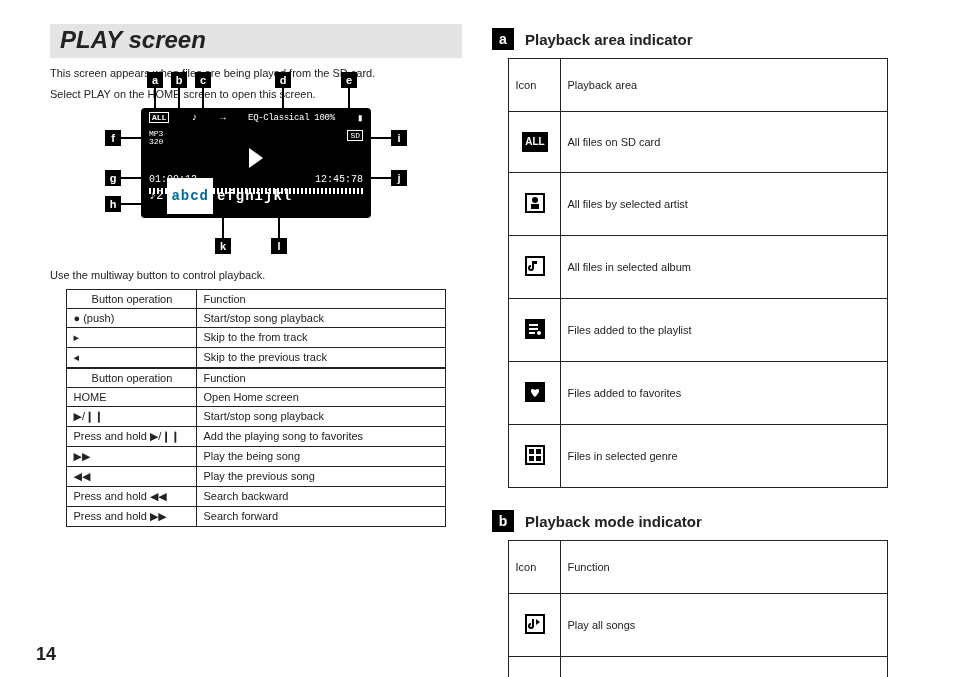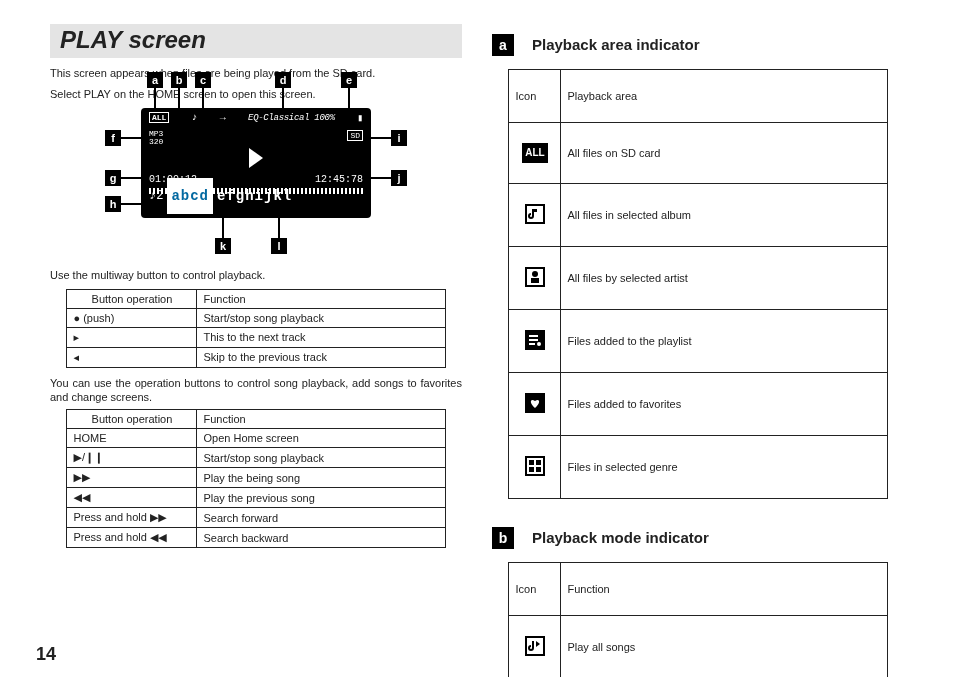--- a/index.html
+++ b/index.html
@@ -39,21 +39,21 @@
   .lcd {
     width: 230px; height: 110px;
     background: #000; color:#fff;
     border-radius: 4px;
     position: relative;
     font-family: "Courier New", monospace;
     overflow: hidden;
   }
   .lcd .top-row { position:absolute; top:4px; left:8px; right:8px; font-size:10px; display:flex; justify-content:space-between; align-items:center;}
   .lcd .all-icon { border:1px solid #fff; padding:0 2px; font-size:8px; font-weight:bold;}
-  .lcd .eq { font-size:9px; letter-spacing:-0.3px;font-style:italic;}
+  .lcd .eq { font-size:9px; letter-spacing:-0.3px;}
   .lcd .f-row { position:absolute; top:22px; left:8px; font-size:8px; line-height:1;}
   .lcd .sd   { position:absolute; top:22px; right:8px; border:1px solid #fff; font-size:8px; padding:0 2px;}
   .lcd .playbtn {
     position:absolute; top:40px; left:50%; transform:translateX(-50%);
     width:0;height:0;border-left:14px solid #fff;border-top:10px solid transparent;border-bottom:10px solid transparent;
   }
   .lcd .time-row{ position:absolute; top:66px; left:8px; right:8px; display:flex; justify-content:space-between; font-size:10px;}
   .lcd .bar { position:absolute; top:80px; left:8px; right:8px; height:6px; background:repeating-linear-gradient(90deg,#fff 0 2px,#000 2px 4px);}
   .lcd .title-row { position:absolute; bottom:4px; left:8px; right:8px; display:flex; align-items:center; gap:4px;}
   .lcd .title-row .note { font-size:12px;}
@@ -83,21 +83,21 @@
   td.h { font-weight: normal; }
   td.icon-cell { width: 52px; text-align:center; padding:20px 0;}
   td.op-cell { width: 130px; text-align: center; }
 
   .section-row {
     display:flex; align-items:center; gap:10px; margin: 4px 0 8px 0;
   }
   .section-row .badge {
     background:#000;color:#fff;width:22px;height:22px;line-height:22px;text-align:center;font-weight:bold;font-size:14px;
   }
-  .section-row h2 { margin:8px; font-size:15px; font-weight:700;}
+  .section-row h2 { margin:1px; font-size:15px; font-weight:700;}
 
   .page-num { position:absolute; bottom:12px; left:36px; font-size:18px; font-weight:600;}
   .sq-icon { display:inline-block; width:20px;height:20px; border:2px solid #000; position:relative; }
   .sq-icon.black { background:#000; color:#fff; border-color:#000;}
   .sq-icon svg { position:absolute; inset:0; }
 </style>
 </head>
 <body>
 
 <div class="page">
@@ -176,60 +176,63 @@
           <tr>
             <td class="h op-cell">Button operation</td>
             <td class="h">Function</td>
           </tr>
       <tr>
             <td>● (push)</td>
             <td>Start/stop song playback</td>
           </tr>
       <tr>
             <td>▸</td>
-            <td>This to the next track</td>
+            <td>Skip to the from track</td>
           </tr>
       <tr>
             <td>◂</td>
             <td>Skip to the previous track</td>
           </tr>
     </tbody>
       </table>
 
-    <p class="note">You can use the operation buttons to control song playback, add songs to favorites and change screens.</p>
 
     <table class="narrow">
       <tbody>
           <tr>
             <td class="h op-cell">Button operation</td>
             <td class="h">Function</td>
           </tr>
       <tr>
             <td>HOME</td>
             <td>Open Home screen</td>
           </tr>
       <tr>
             <td>▶/❙❙</td>
             <td>Start/stop song playback</td>
           </tr>
       <tr>
+            <td>Press and hold ▶/❙❙</td>
+            <td>Add the playing song to favorites</td>
+          </tr>
+      <tr>
             <td>▶▶</td>
             <td>Play the being song</td>
           </tr>
       <tr>
             <td>◀◀</td>
             <td>Play the previous song</td>
           </tr>
       <tr>
+            <td>Press and hold ◀◀</td>
+            <td>Search backward</td>
+          </tr>
+      <tr>
             <td>Press and hold ▶▶</td>
             <td>Search forward</td>
-          </tr>
-      <tr>
-            <td>Press and hold ◀◀</td>
-            <td>Search backward</td>
           </tr>
     </tbody>
       </table>
   </div>
 
   <div class="col">
     <div class="section-row">
       <div class="badge">a</div>
       <h2>Playback area indicator</h2>
     </div>
@@ -238,31 +241,31 @@
           <tr>
             <td class="h icon-cell" style="text-align:left;padding-left:6px">Icon</td>
             <td class="h">Playback area</td>
           </tr>
       <tr>
             <td class="icon-cell"><span class="sq-icon black" style="width:26px;text-align:center;line-height:16px;font-size:10px;font-weight:bold">ALL</span></td>
             <td>All files on SD card</td>
           </tr>
       <tr>
             <td class="icon-cell"><span class="sq-icon"><svg viewBox="0 0 16 16">
+                  <circle cx="8" cy="5" r="3" fill="#000"></circle>
+                  <rect x="4" y="9" width="8" height="5" fill="#000"></rect>
+                </svg></span></td>
+            <td>All files by selected artist</td>
+          </tr>
+      <tr>
+            <td class="icon-cell"><span class="sq-icon"><svg viewBox="0 0 16 16">
                   <path d="M6 3v7a2 2 0 1 1-2-2" stroke="#000" stroke-width="2" fill="none"></path>
                   <path d="M6 3h4v3H6z" fill="#000"></path>
                 </svg></span></td>
             <td>All files in selected album</td>
-          </tr>
-      <tr>
-            <td class="icon-cell"><span class="sq-icon"><svg viewBox="0 0 16 16">
-                  <circle cx="8" cy="5" r="3" fill="#000"></circle>
-                  <rect x="4" y="9" width="8" height="5" fill="#000"></rect>
-                </svg></span></td>
-            <td>All files by selected artist</td>
           </tr>
       <tr>
             <td class="icon-cell"><span class="sq-icon black"><svg viewBox="0 0 16 16">
                   <rect x="2" y="3" width="9" height="2" fill="#fff"></rect>
                   <rect x="2" y="7" width="9" height="2" fill="#fff"></rect>
                   <rect x="2" y="11" width="6" height="2" fill="#fff"></rect>
                   <circle cx="12" cy="12" r="2" fill="#fff"></circle>
                 </svg></span></td>
             <td>Files added to the playlist</td>
           </tr>

